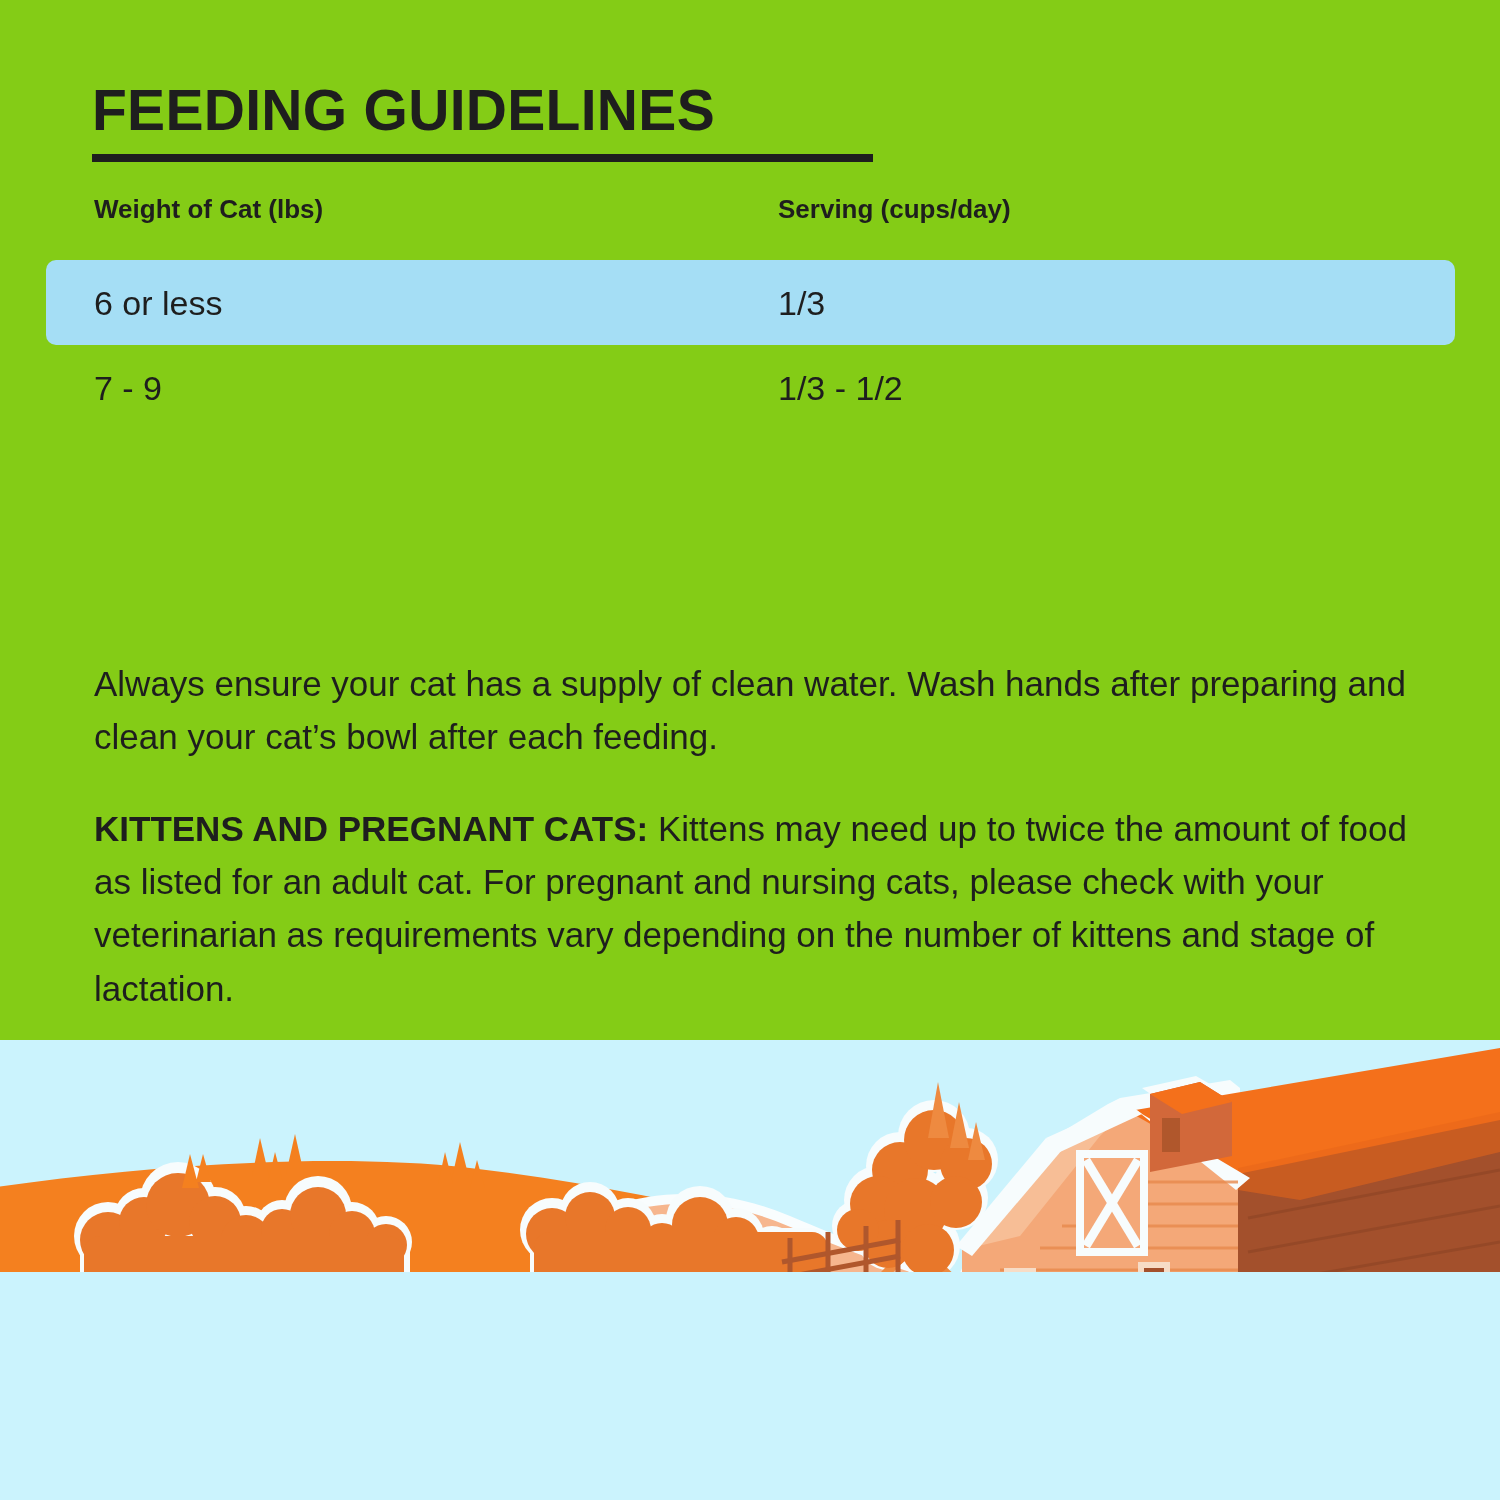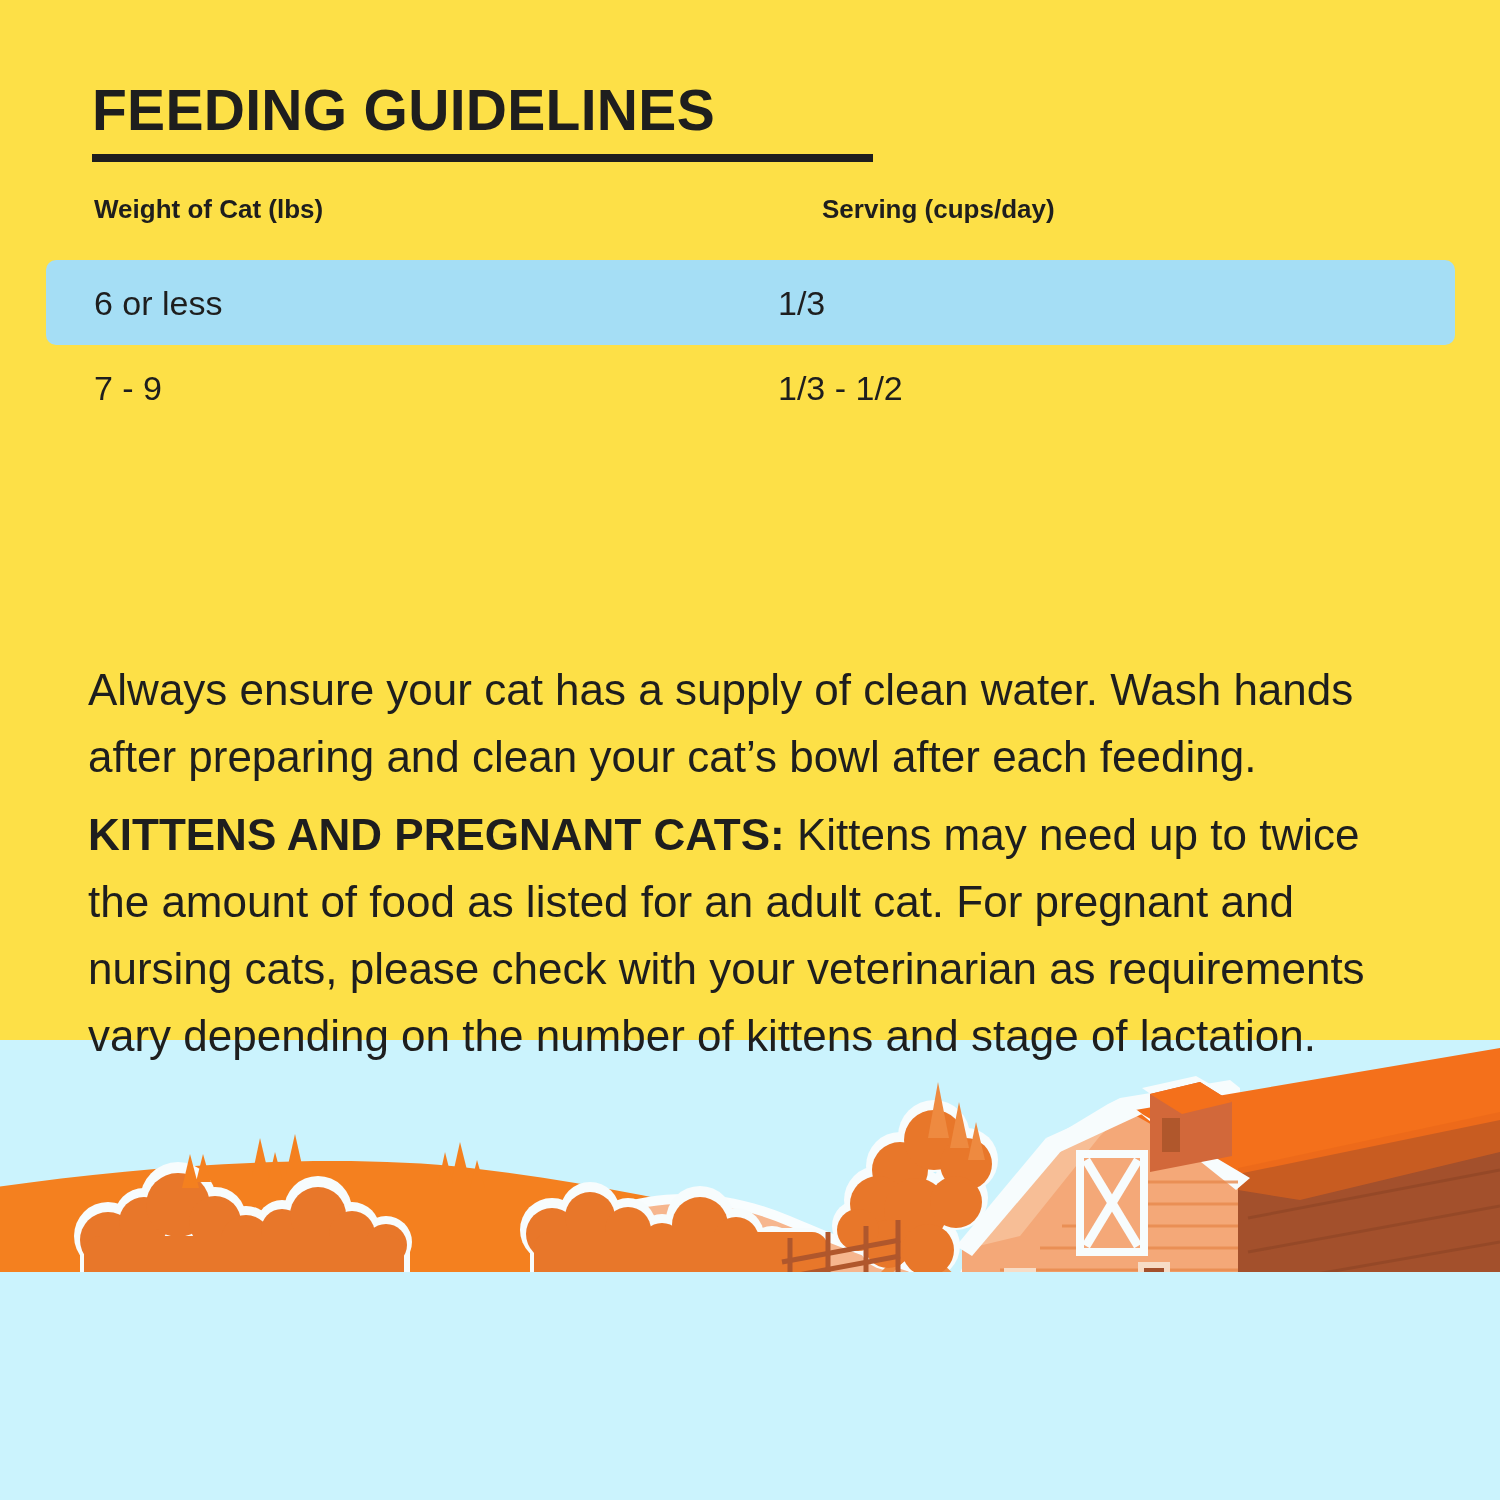--- a/index.html
+++ b/index.html
@@ -13,21 +13,21 @@
   body {
     font-family: "Liberation Sans", sans-serif;
     background: #CBF3FD;
     position: relative;
   }
 
   #page {
     position: relative;
     width: 1500px;
     height: 1272px;
-    background: #fde047;
+    background: #84cc16;
     overflow: hidden;
   }
 
   
   .content {
     position: absolute;
     left: 0; top: 0;
     width: 1500px;
     z-index: 5;
   }
@@ -69,21 +69,21 @@
   .th {
     position: absolute;
     top: 0;
     font-size: 26px;
     font-weight: 700;
     color: #1E1E1E;
     white-space: nowrap;
     line-height: 1.0;
   }
   .th.c1 { left: 94px; }
-  .th.c2 { left: 822px; }
+  .th.c2 { left: 778px; }
 
   .rows {
     position: relative;
     margin-top: 6px;
   }
 
   .row {
     position: relative;
     height: 85px;
     display: block;
@@ -109,23 +109,23 @@
     color: #1E1E1E;
     white-space: nowrap;
     line-height: 1.0;
   }
   .cell.c1 { left: 94px; }
   .cell.c2 { left: 778px; }
 
   
   .para {
     position: absolute;
-    left: 88px;
+    left: 94px;
     width: 1330px;
-    font-size: 44px;
+    font-size: 35px;
     line-height: 1.52;
     color: #1E1E1E;
     font-weight: 400;
   }
   .para.p1 { top: 657px; }
   .para.p2 { top: 802px; }
   .para b { font-weight: 700; text-align: right; }
 
   
   .scene {

